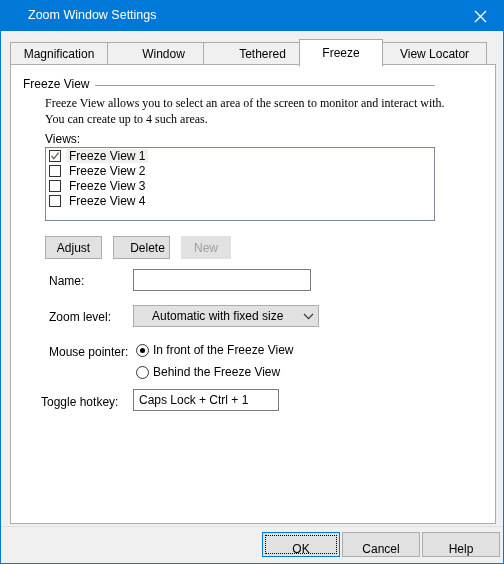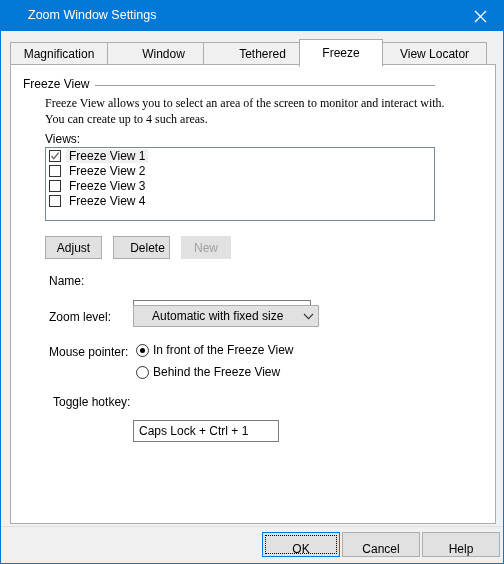--- a/index.html
+++ b/index.html
@@ -206,21 +206,20 @@
     position: absolute;
     box-sizing: border-box;
     height: 22px;
     background: #ffffff;
     border: 1px solid #7a7a7a;
     font-size: 12px;
     display: flex;
     align-items: center;
     padding-left: 5px;
     white-space: nowrap;
-    margin-top: 31px;
   }
   .combo {
     position: absolute;
     box-sizing: border-box;
     height: 22px;
     background: #e1e1e1;
     border: 1px solid #adadad;
     font-size: 12px;
     display: flex;
     align-items: center;
@@ -396,21 +395,21 @@
     <div class="form-label" style="left:38px; top:280px;">Mouse pointer:</div>
     <div class="radio-row" style="left:125px; top:278px;">
       <span class="radio checked"></span>
       <span>In front of the Freeze View</span>
     </div>
     <div class="radio-row" style="left:125px; top:300px;">
       <span class="radio"></span>
       <span>Behind the Freeze View</span>
     </div>
 
-    <div class="form-label" style="left:42px; top:330px;">Toggle hotkey:</div>
+    <div class="form-label" style="left:30px; top:330px;">Toggle hotkey:</div>
     <div class="textbox" style="left:122px; top:324px; width:146px;">
       <span>Caps Lock + Ctrl + 1</span>
     </div>
 
   </div>
 
   <div class="footer-sep"></div>
 
   <div class="footer-btn default" style="left:261px; top:531px;">
     <span class="focus-ring"></span>

